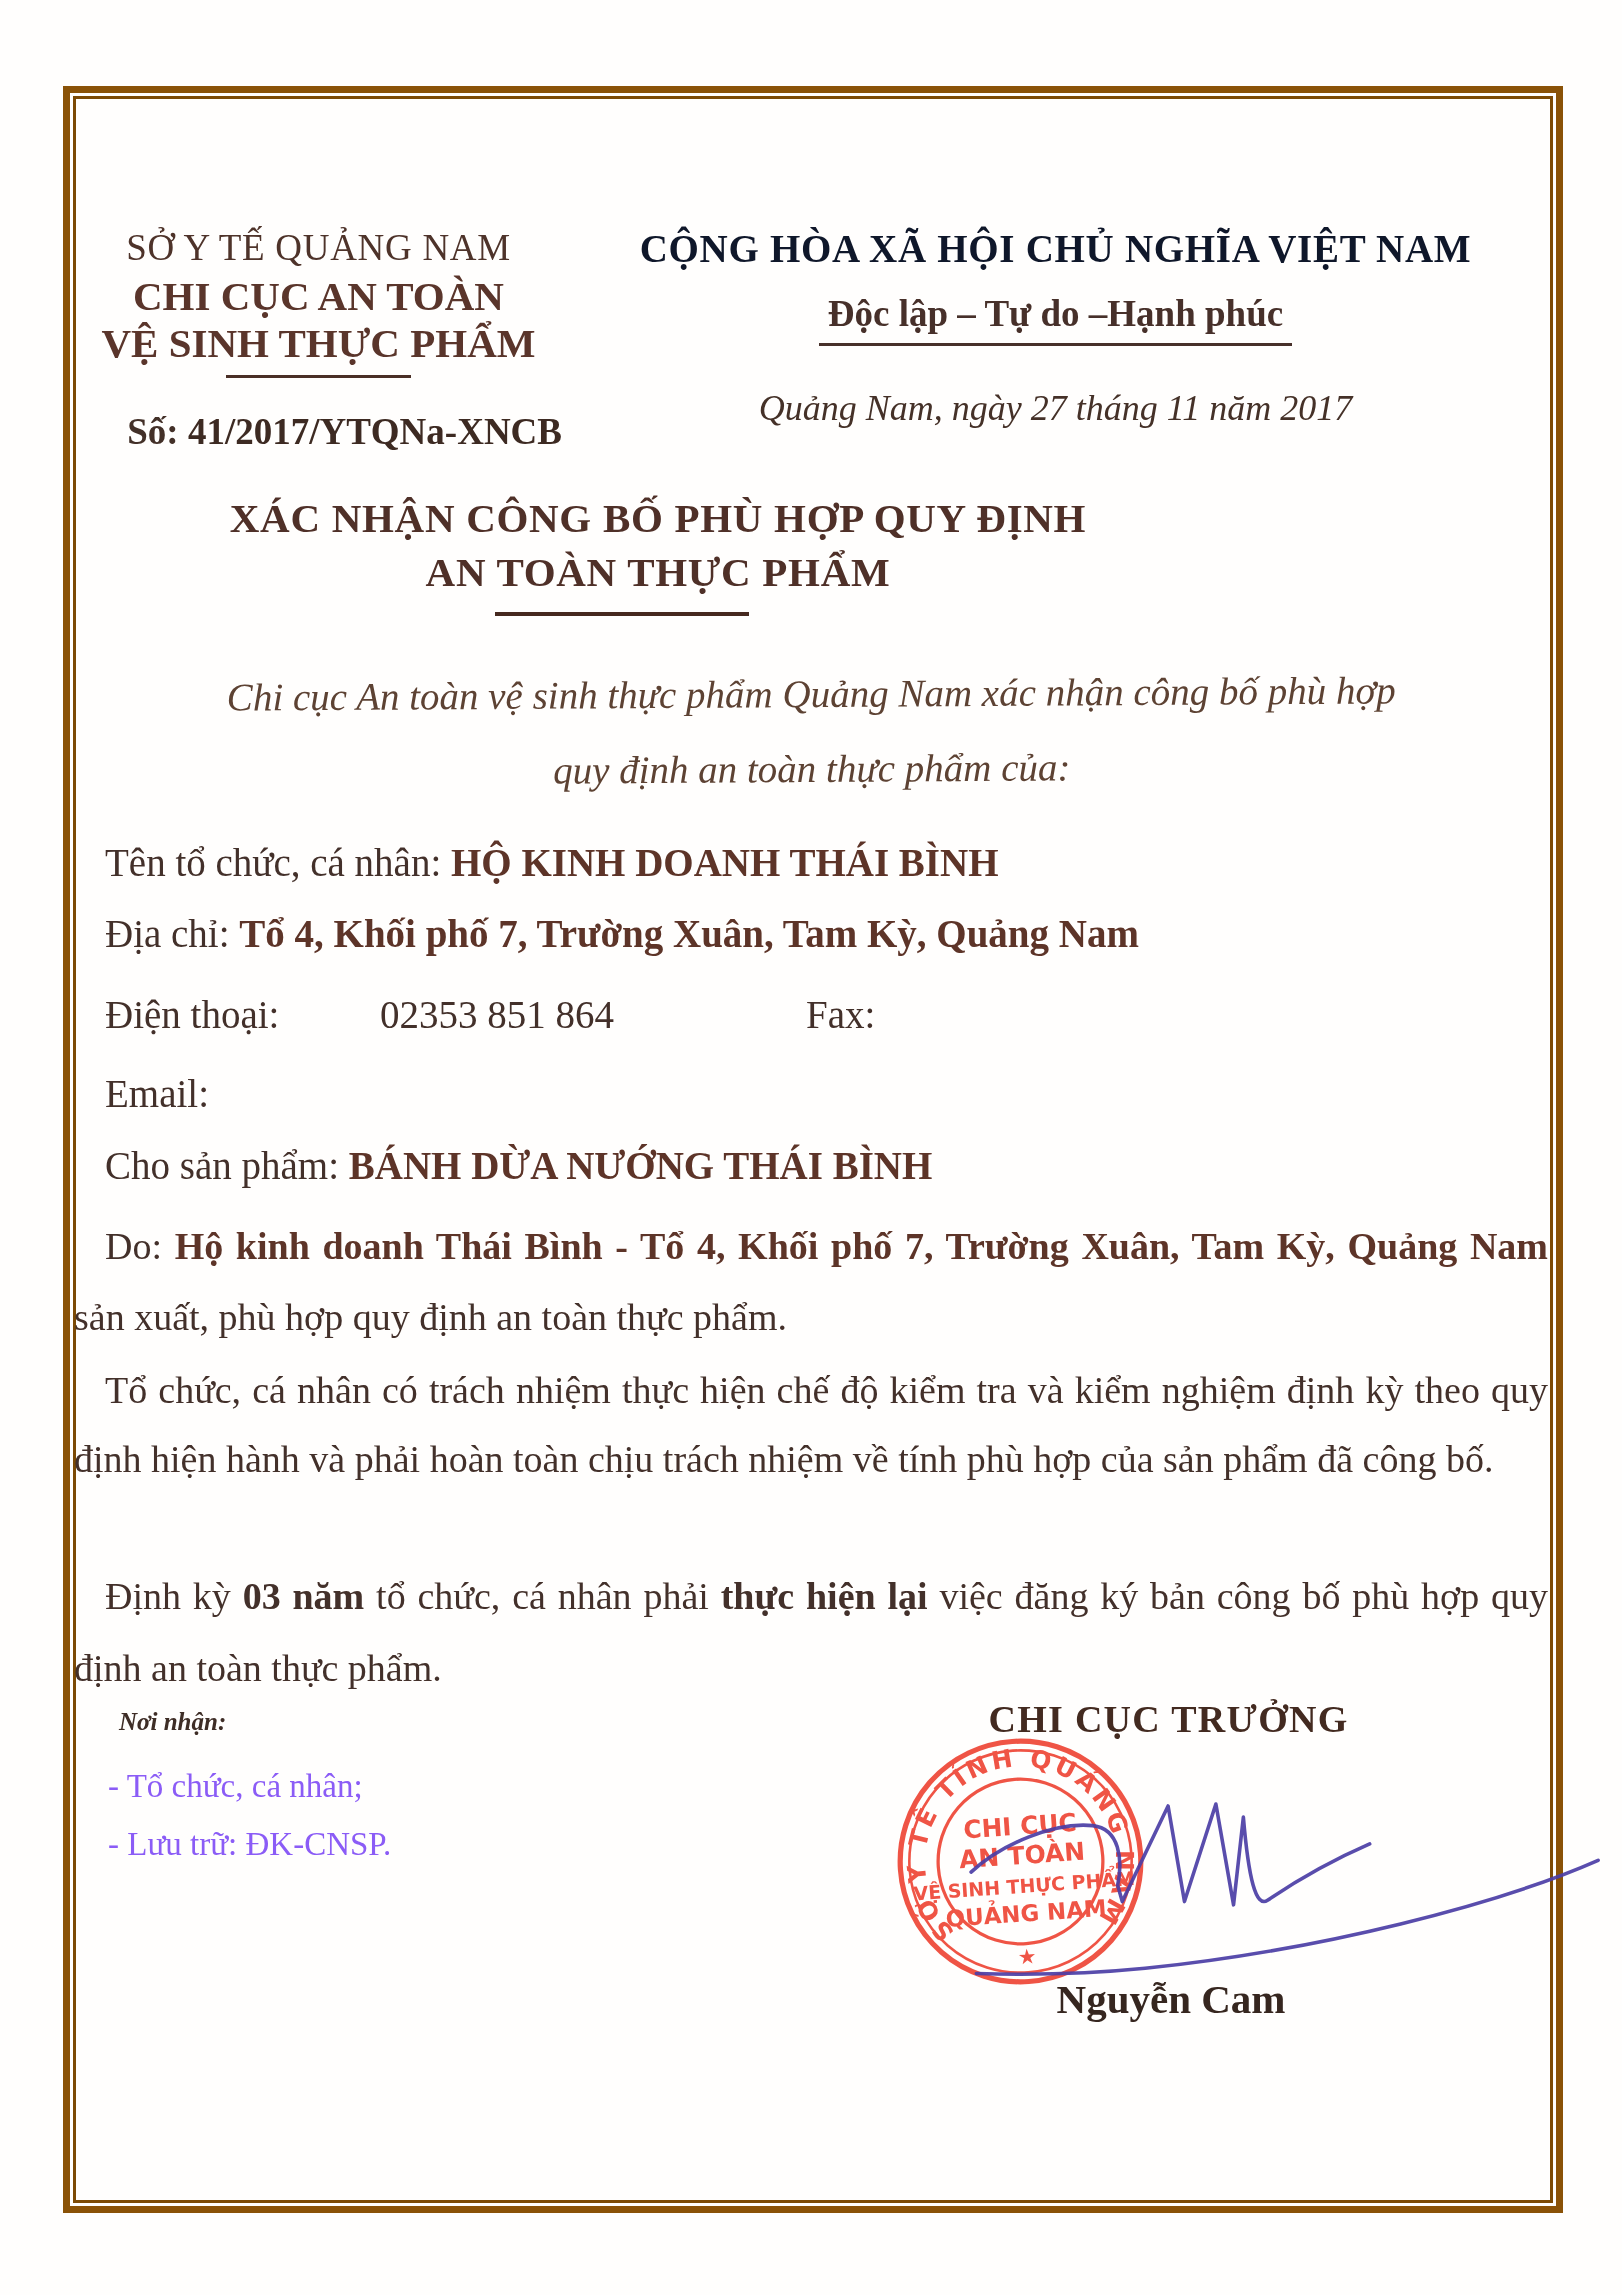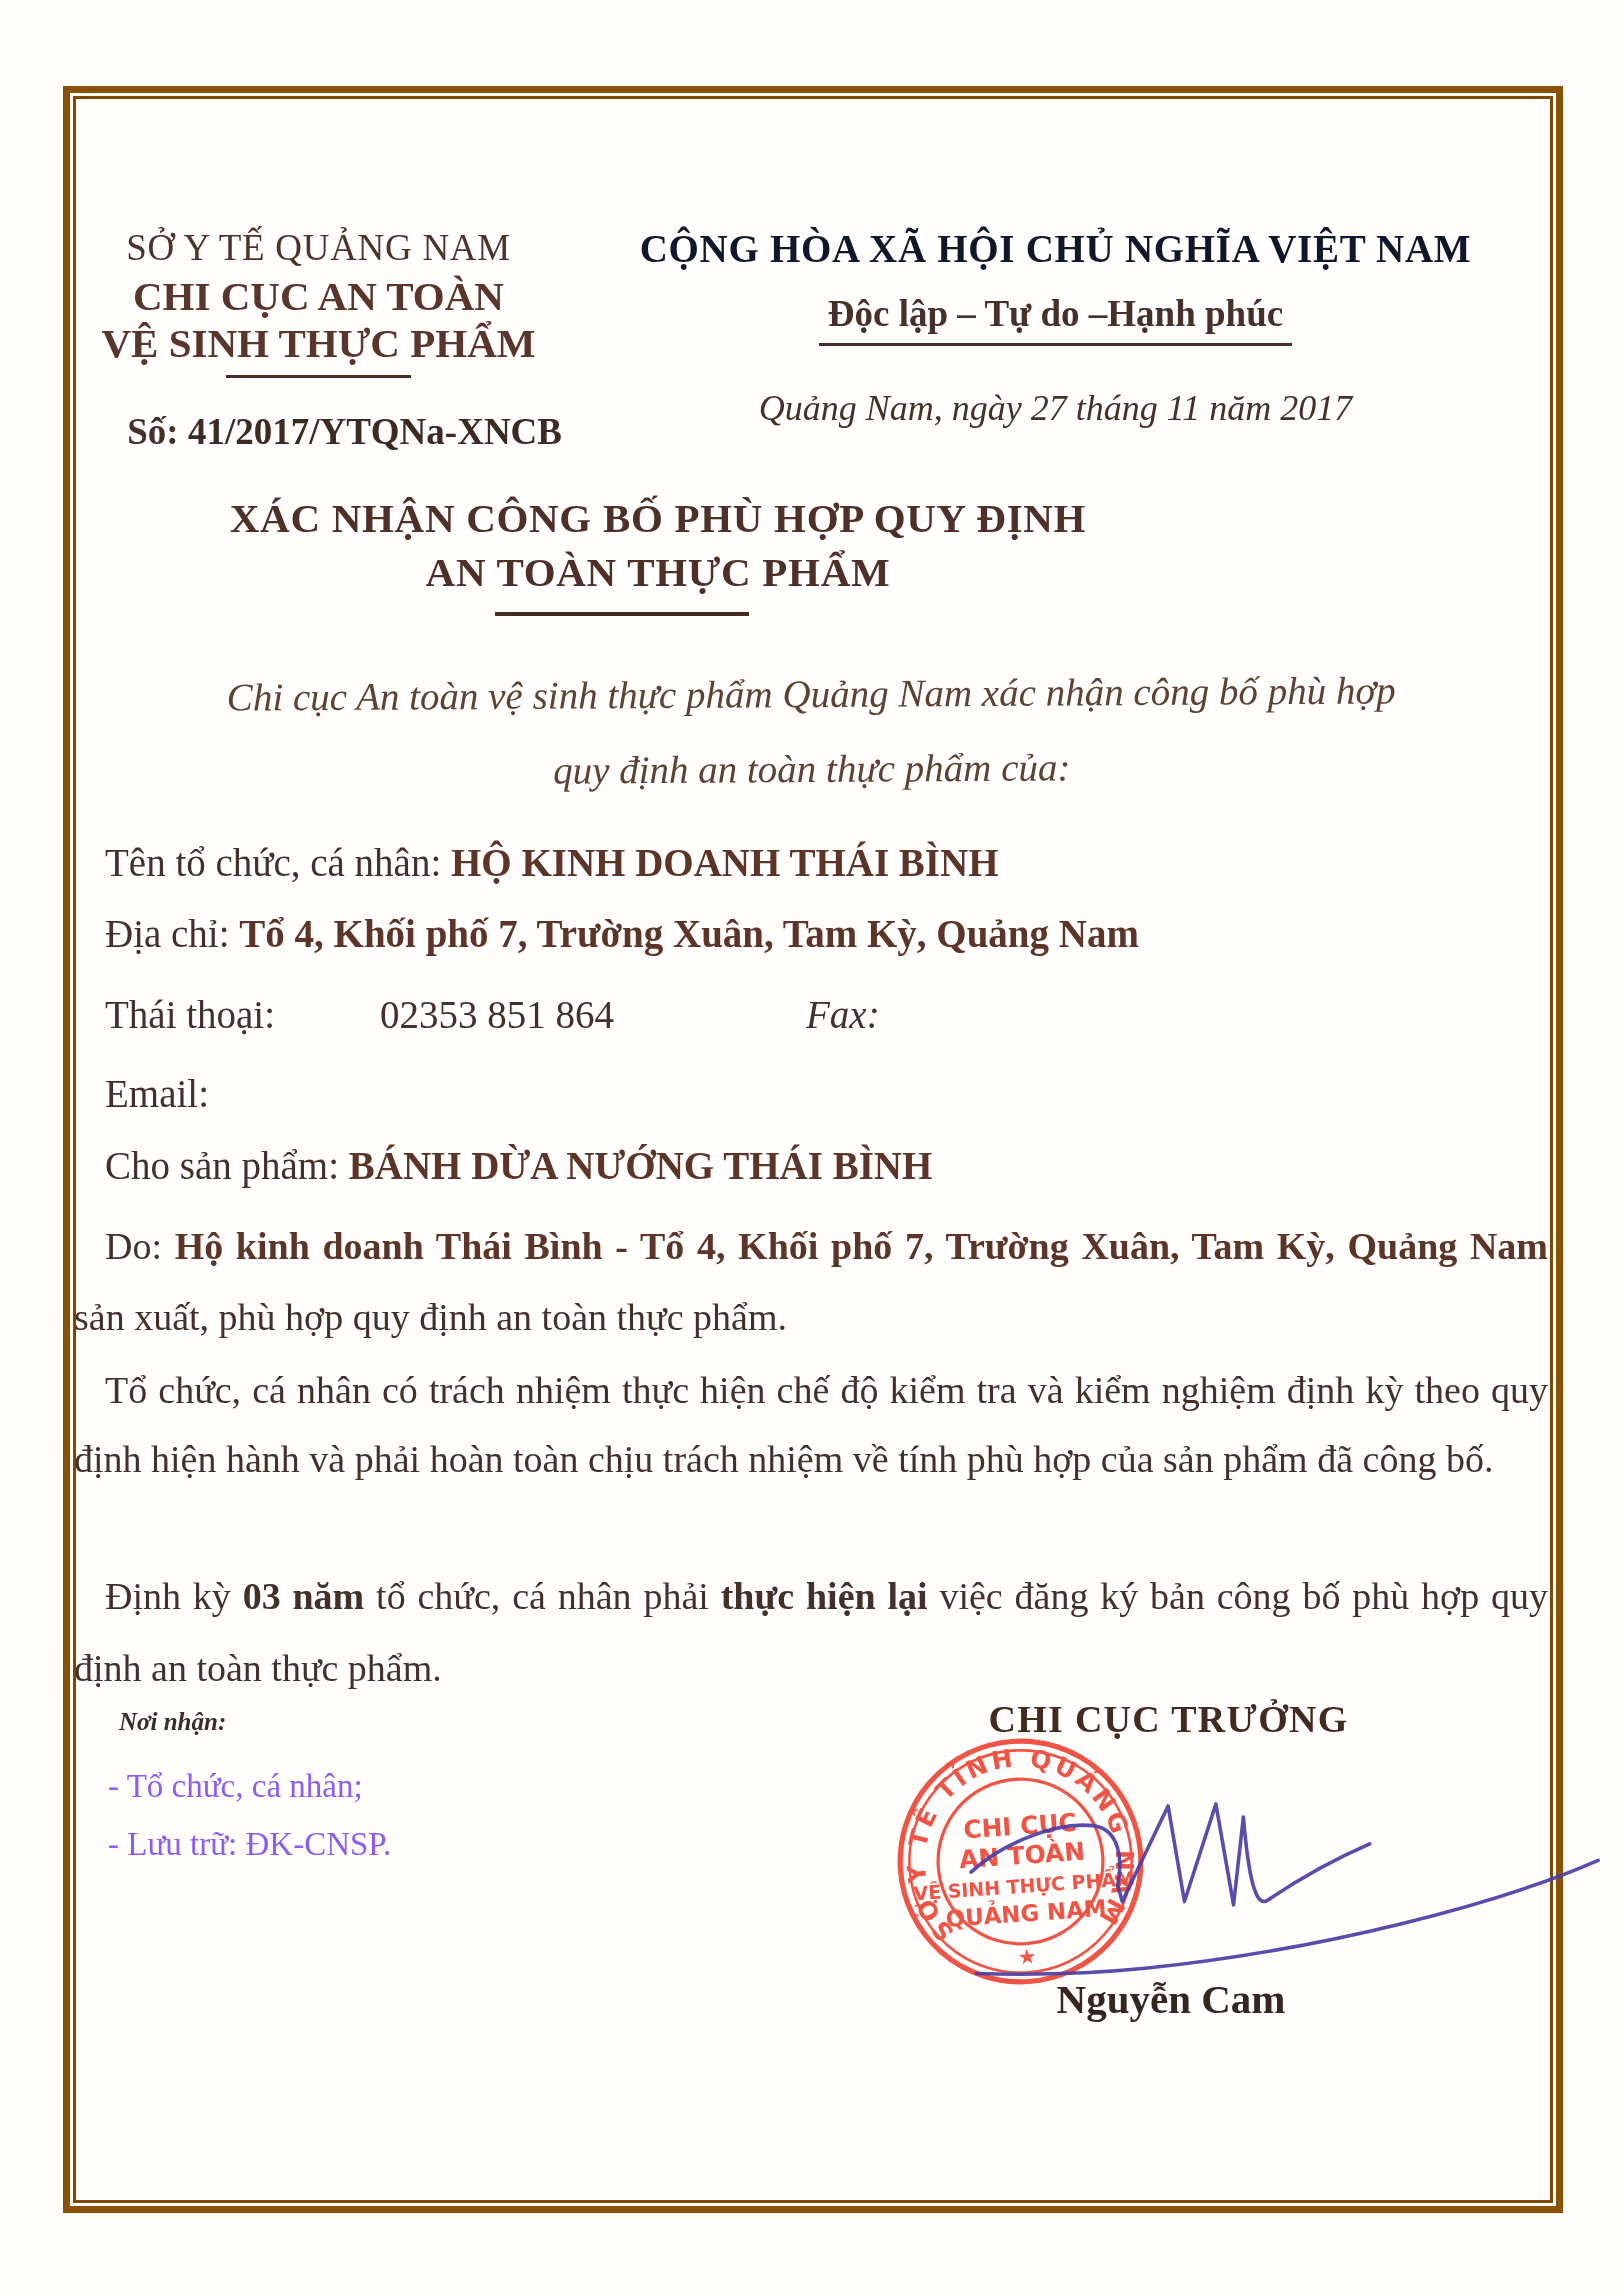--- a/index.html
+++ b/index.html
@@ -37,21 +37,21 @@
   .title-underline{width:254px;height:3.9px;background:#46291f;margin:13px auto 0;position:relative;left:-36px;}
   
   .intro{position:absolute;top:671px;left:0;width:1623px;text-align:center;
          font-style:italic;font-size:39px;color:#5d4233;transform:rotate(-0.35deg);}
   .intro .l2{margin-top:30px;}
   
   .line{position:absolute;left:105px;font-size:39px;white-space:nowrap;color:#43302a;}
   .val{font-weight:bold;color:#5d3428;}
   .line-phone{width:1374px;}
   .phone-val{position:absolute;left:275px;}
-  .fax-label{position:absolute;left:701px;font-style:italic;}
+  .fax-label{position:absolute;left:701px;}
   .para{position:absolute;left:74px;width:1474px;font-size:38px;
         text-align:justify;text-indent:31px;color:#43302a;}
   .p-do{top:1211px;line-height:71px;}
   .p-resp{top:1356px;line-height:69px;}
   .p-renew{top:1560px;line-height:72px;}
   
   .noi-nhan{position:absolute;left:119px;top:1708px;font-size:25px;font-weight:bold;
             font-style:italic;color:#3e2d26;}
   .recip{position:absolute;left:108px;font-size:33px;color:#8b5cf6;}
   .recip.r1{top:1768px;}
@@ -104,21 +104,21 @@
   <span>Tên tổ chức, cá nhân:</span>
   <span class="val">HỘ KINH DOANH THÁI BÌNH</span>
 </div>
 
 <div class="line" style="top:911px;">
   <span>Địa chỉ:</span>
   <span class="val">Tổ 4, Khối phố 7, Trường Xuân, Tam Kỳ, Quảng Nam</span>
 </div>
 
 <div class="line line-phone" style="top:992px;">
-  <span>Thái thoại:</span>
+  <span>Điện thoại:</span>
   <span class="phone-val">02353 851 864</span>
   <span class="fax-label">Fax:</span>
 </div>
 
 <div class="line" style="top:1071px;">
   <span>Email:</span>
 </div>
 
 <div class="line" style="top:1143px;">
   <span>Cho sản phẩm:</span>

